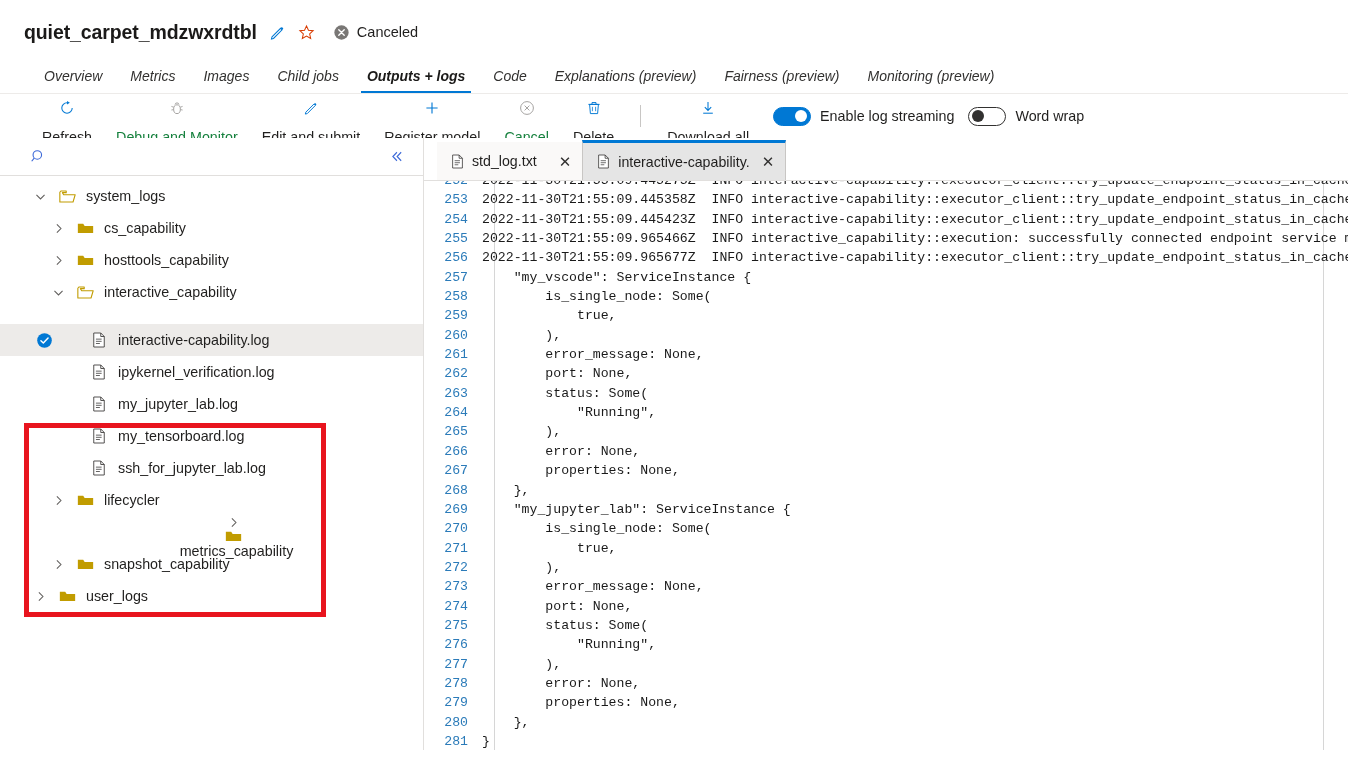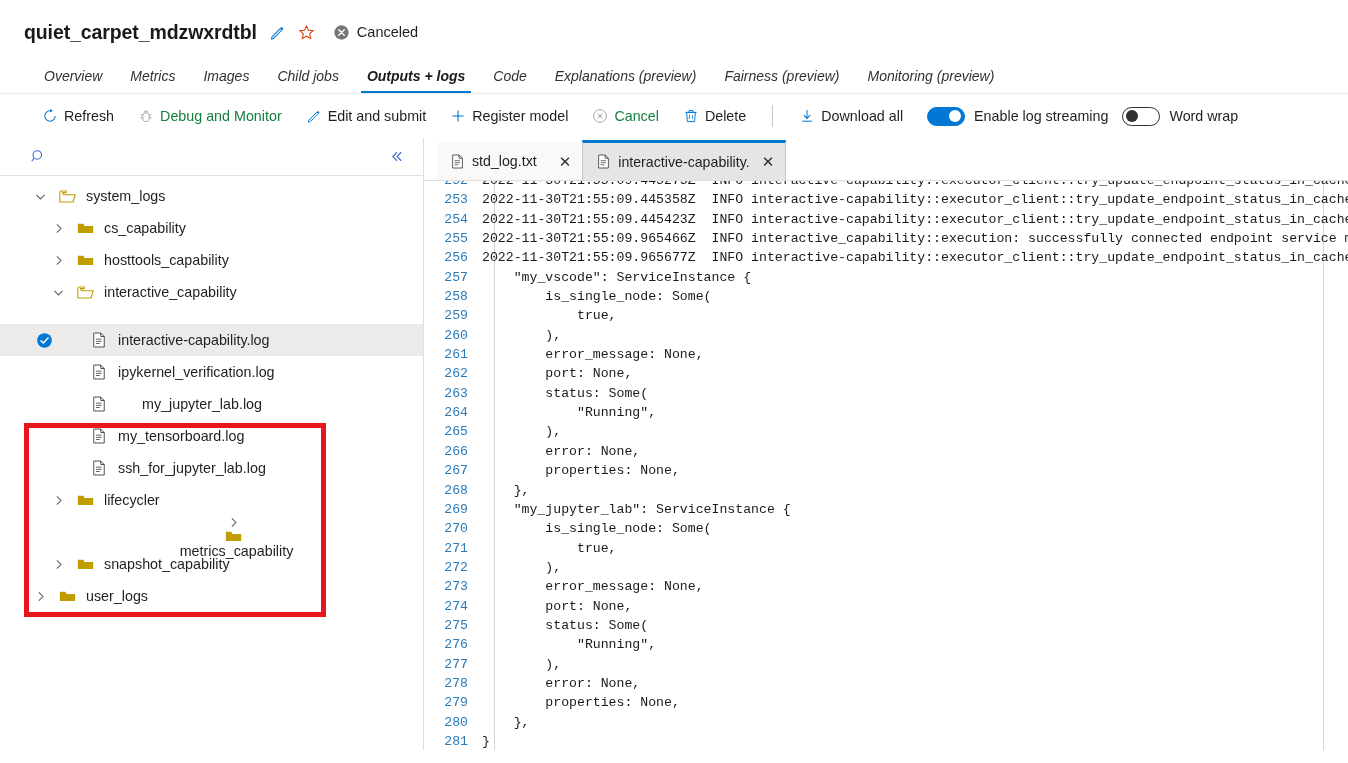--- a/index.html
+++ b/index.html
@@ -75,27 +75,28 @@
   .cmdbar {
     display: flex;
     align-items: center;
     height: 44px;
     padding-left: 30px;
     gap: 0px;
   }
   .cmd {
     display: flex;
     align-items: center;
-    gap: 6px;
+    gap: 13px;
     padding: 0 12px;
     height: 32px;
     font-size: 14.3px;
     color: #201f1e;
     cursor: pointer;
     white-space: nowrap;
+    flex-direction: column;
   }
   .cmd.disabled { color: #15803d; cursor: default; }
   .cmd-sep {
     width: 1px;
     height: 22px;
     background: #c8c6c4;
     margin: 0 14px;
   }
   .toggle {
     width: 38px; height: 19px;
@@ -507,21 +508,21 @@
         <span class="tree-icon">
           <svg width="14" height="16" viewBox="0 0 16 18">
             <path d="M2 1 L10 1 L14 5 L14 17 L2 17 Z" fill="#fff" stroke="#3b3a39" stroke-width="1"></path>
             <path d="M10 1 L10 5 L14 5" fill="none" stroke="#3b3a39" stroke-width="1"></path>
             <path d="M4.5 8 L11 8 M4.5 10.5 L11 10.5 M4.5 13 L9 13" stroke="#3b3a39" stroke-width="0.9"></path>
           </svg>
         </span>
         <span class="tree-label">ipykernel_verification.log</span>
       </div>
 
-      <div class="tree-row" style="padding-left:86px;gap:24px;">
+      <div class="tree-row" style="padding-left:86px;">
         <span class="tree-icon">
           <svg width="14" height="16" viewBox="0 0 16 18">
             <path d="M2 1 L10 1 L14 5 L14 17 L2 17 Z" fill="#fff" stroke="#3b3a39" stroke-width="1"></path>
             <path d="M10 1 L10 5 L14 5" fill="none" stroke="#3b3a39" stroke-width="1"></path>
             <path d="M4.5 8 L11 8 M4.5 10.5 L11 10.5 M4.5 13 L9 13" stroke="#3b3a39" stroke-width="0.9"></path>
           </svg>
         </span>
         <span class="tree-label">my_jupyter_lab.log</span>
       </div>
 

